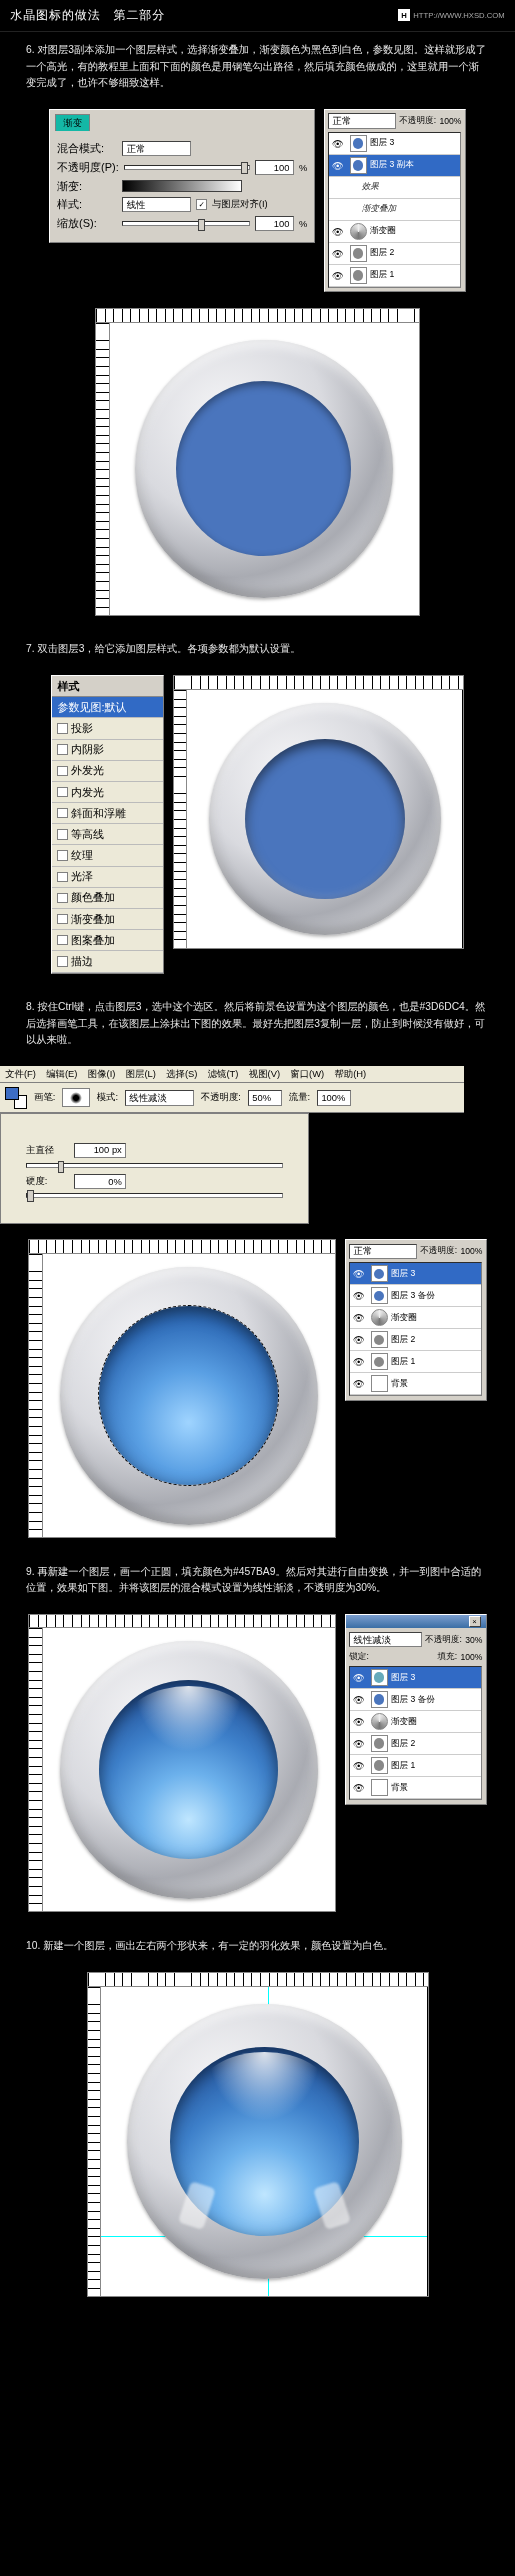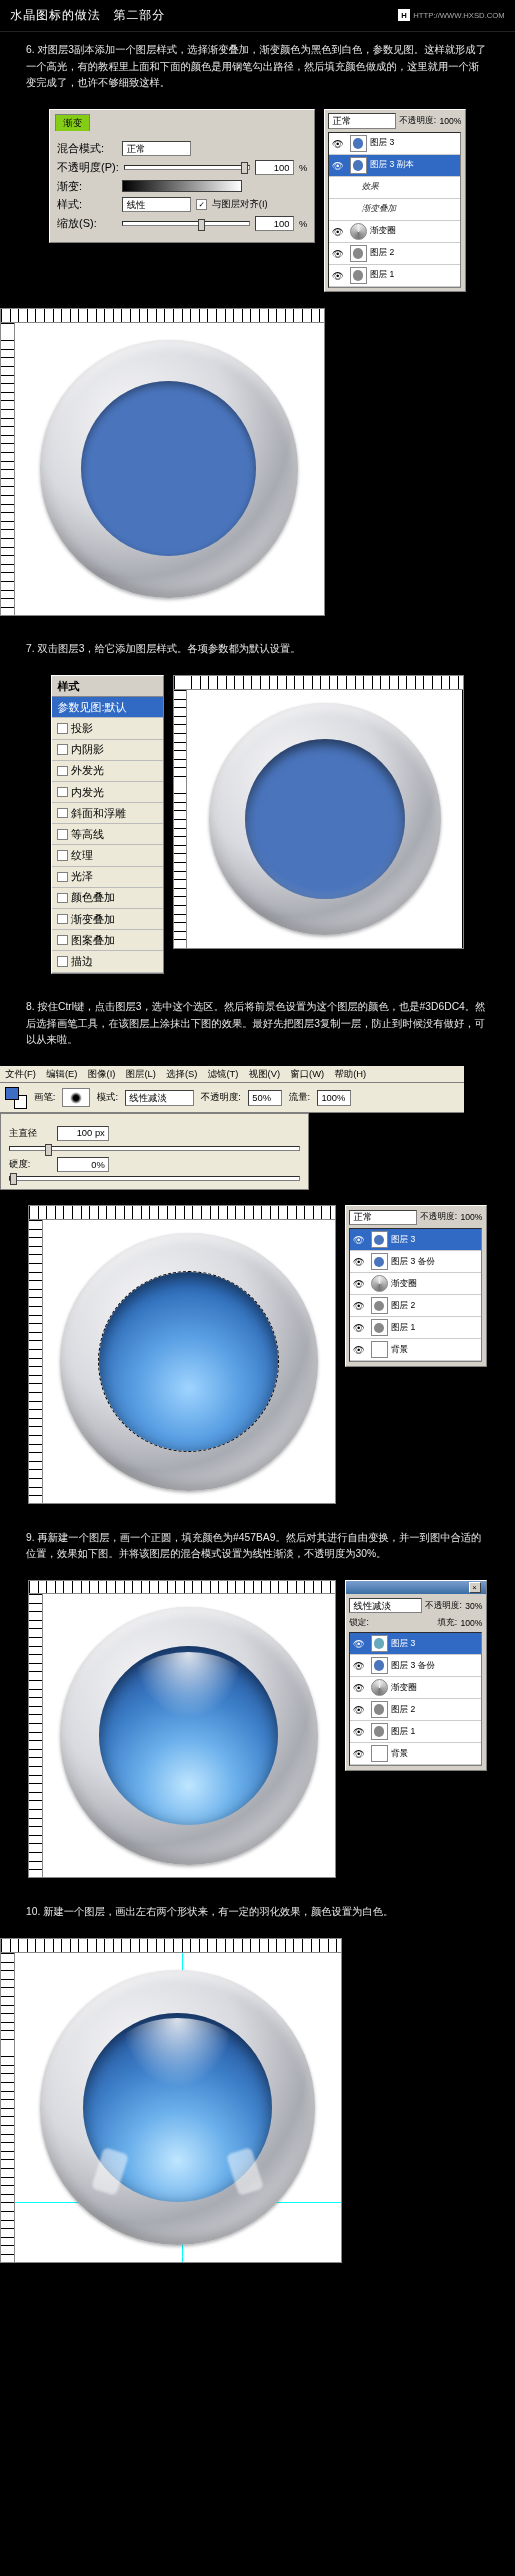--- a/index.html
+++ b/index.html
@@ -2,30 +2,30 @@
 <html style="font-size:13.7px"><head>
 <meta charset="utf-8">
 <style>
 *{margin:0;padding:0;box-sizing:border-box}
 body{background:#000;font-family:"SimSun","Microsoft YaHei",sans-serif;font-size:10.3px;color:#fff;width:515px}
 .header{padding:6.9px 10.3px;display:flex;justify-content:space-between;align-items:center;border-bottom:0.9px solid #222}
 .header-title{font-size:12px;font-weight:normal;letter-spacing:0.9px}
 .header-url{font-size:7.7px;color:#aaa;display:flex;align-items:center;gap:3.4px}
 .header-url .logo{width:12px;height:12px;background:#fff;color:#000;display:inline-flex;align-items:center;justify-content:center;font-size:7.7px;font-weight:bold}
 .step{padding:10.3px 26px;color:#e8e8e8;line-height:1.6;font-size:10.3px}
-.illus{display:flex;margin:6.9px 0 15.5px}
+.illus{display:flex;justify-content:center;margin:6.9px 0 15.5px}
 .row{display:flex;gap:8.6px;align-items:flex-start;justify-content:center}
 
 
 .panel{background:#d4d0c8;border:0.9px solid #808080;border-top-color:#fff;border-left-color:#fff;font-size:9.4px;color:#000}
 .titlebar{background:linear-gradient(#7b9ecf,#3a6ea5);color:#fff;padding:1.7px 5.2px;font-size:9.4px;display:flex;justify-content:space-between;align-items:center}
 .titlebar .x{width:12px;height:10.3px;background:#d4d0c8;border:0.9px solid #404040;border-top-color:#fff;border-left-color:#fff;display:inline-flex;align-items:center;justify-content:center;font-size:7.7px;color:#000}
 .tabrow{display:flex;padding:3.4px 5.2px 0;gap:0.9px}
 .tab{background:#d4d0c8;border:0.9px solid #808080;border-bottom:none;padding:1.7px 6.9px;font-size:9.4px}
-.tab.act{background:#84cc16;position:relative;top:0.9px}
+.tab.act{background:#14b8a6;position:relative;top:0.9px}
 .pbody{padding:6.9px;background:#d4d0c8}
 .field{display:flex;align-items:center;gap:5.2px;margin:3.4px 0}
 .lbl{display:inline-block;min-width:60px;text-align:left;font-size:11px}
 .sel,.inp{background:#fff;border:0.9px solid #808080;border-top-color:#404040;border-left-color:#404040;padding:0.9px 3.4px;font-size:9.4px;height:15.5px}
 .sel{min-width:69px}
 .inp{width:39px;text-align:right}
 .chk{width:10.3px;height:10.3px;border:0.9px solid #808080;background:#fff;display:inline-flex;align-items:center;justify-content:center;font-size:7.7px}
 .slider{height:5.2px;background:#fff;border:0.9px inset #808080;flex:1;position:relative}
 .slider .thumb{position:absolute;top:-3.4px;width:6.9px;height:12px;background:#d4d0c8;border:0.9px solid #404040}
 .gradbar{height:12px;width:120px;background:linear-gradient(90deg,#000,#fff);border:0.9px solid #404040}
@@ -66,21 +66,21 @@
 .styles-panel{width:113px;font-size:11px;color:#000}
 .styles-panel .li{padding:2.6px 5.2px;border-bottom:0.9px solid #bbb;display:flex;align-items:center;gap:3.4px;background:#ece9d8}
 .styles-panel .li.head{background:#316ac5;color:#fff}
 .styles-panel .hdr{background:#d4d0c8;padding:2.6px 5.2px;border-bottom:0.9px solid #888;font-weight:bold}
 
 
 .menubar{background:#ece9d8;border-bottom:0.9px solid #808080;padding:1.7px 5.2px;font-size:9.4px;color:#000;display:flex;gap:10.3px}
 .toolbar{background:#ece9d8;border-bottom:0.9px solid #808080;padding:3.4px 5.2px;font-size:9.4px;color:#000;display:flex;align-items:center;gap:6.9px}
 .brush-prev{width:27.5px;height:19px;border:0.9px solid #808080;background:#fff;display:inline-flex;align-items:center;justify-content:center}
 .brush-dot{width:12px;height:12px;border-radius:50%;background:radial-gradient(circle,#000 30%,transparent 70%)}
-.opts-panel{background:#ece9d8;border:0.9px solid #808080;padding:8px;width:309px;color:#000;font-size:9.4px}
+.opts-panel{background:#ece9d8;border:0.9px solid #808080;padding:25px;width:309px;color:#000;font-size:9.4px}
 .swatchpair{display:inline-flex;position:relative;width:22px;height:22px}
 .sw{position:absolute;width:13.7px;height:13.7px;border:0.9px solid #000}
 .sw.fg{top:0;left:0;background:#3d6dc4;z-index:2}
 .sw.bg{bottom:0;right:0;background:#fff}
 
 .circ-thumb{border-radius:50%}
 </style>
 </head>
 <body>
 

